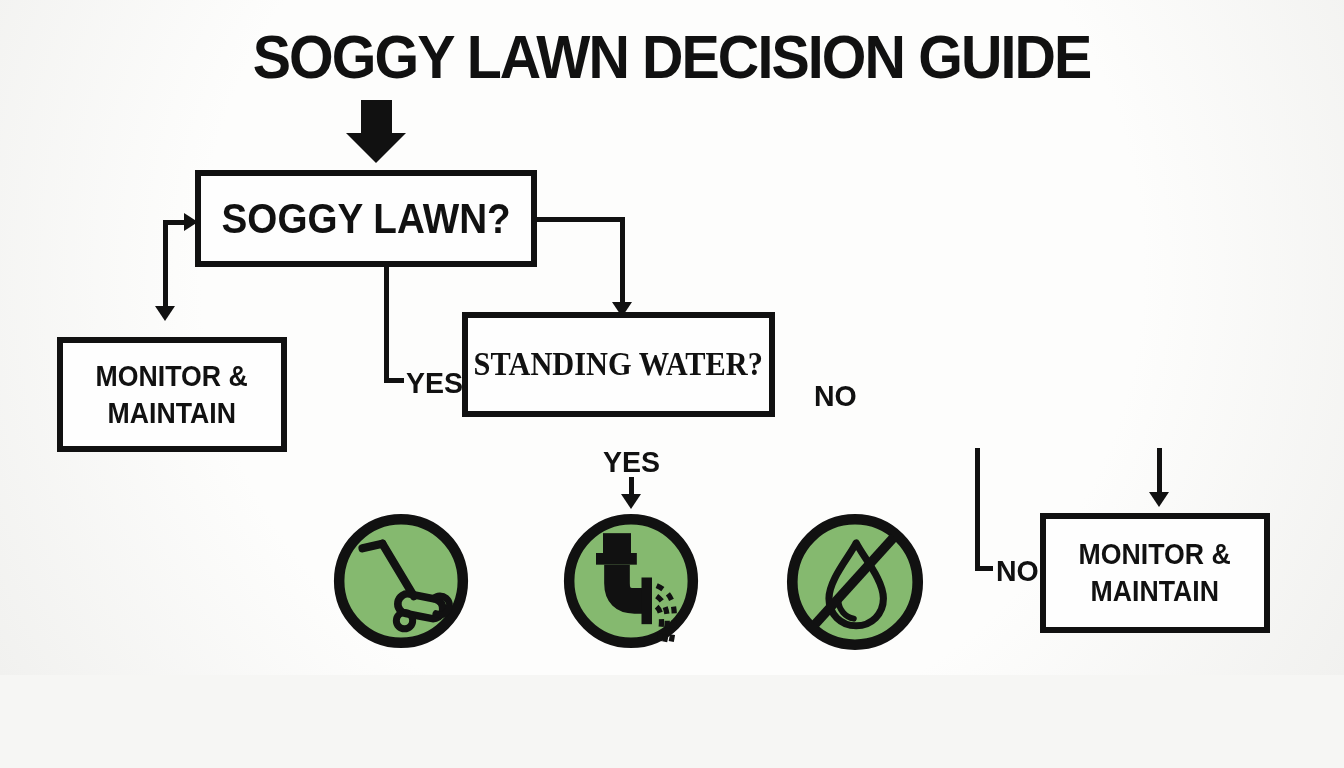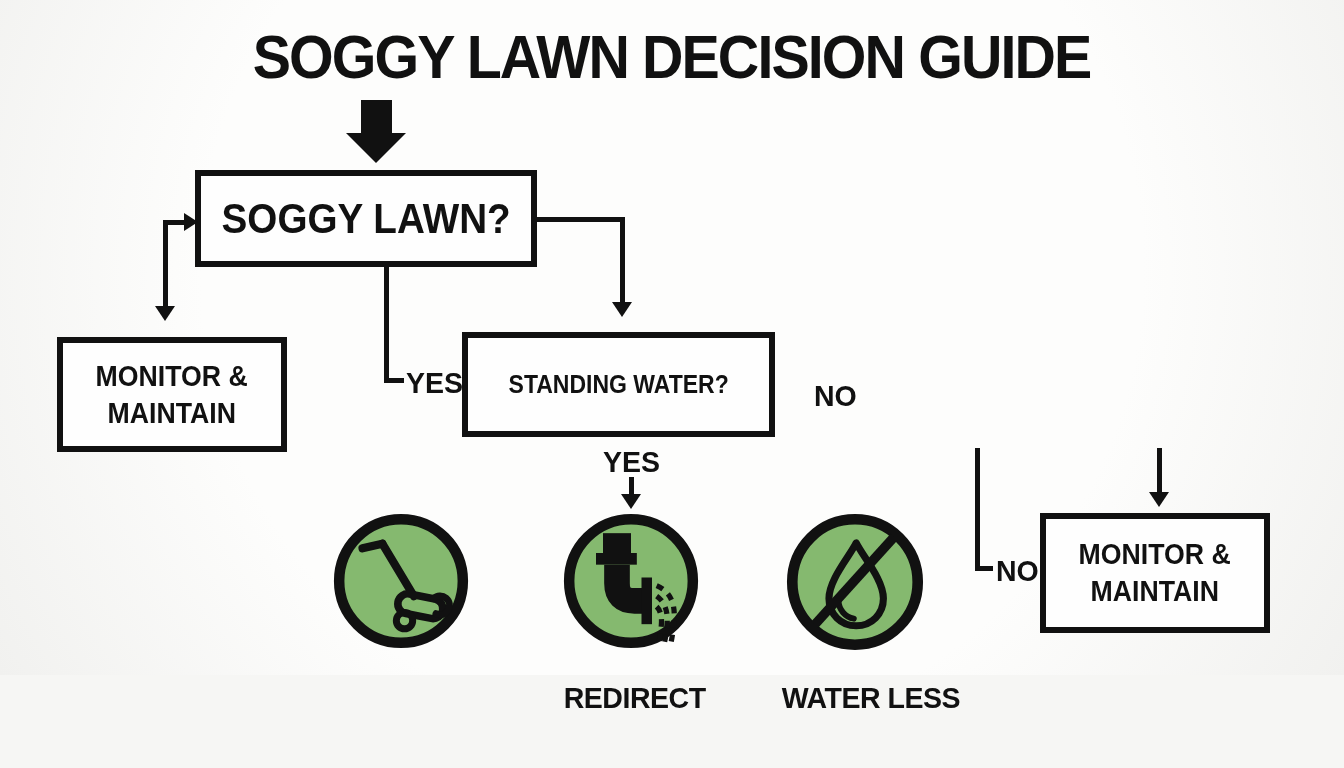--- a/index.html
+++ b/index.html
@@ -22,21 +22,21 @@
   .title span{display:inline-block;transform:scaleX(0.94);transform-origin:center;}
   
   .box{
     position:absolute;border:6px solid #111;background:#fefefe;
     display:flex;flex-direction:column;align-items:center;justify-content:center;
     text-align:center;font-weight:bold;box-sizing:border-box;
   }
   .box .tx{display:inline-block;transform:scaleX(0.92);transform-origin:center;white-space:nowrap;}
   .box-soggy   {left:195px;top:170px;width:342px;height:97px; font-size:42px;text-align:center;}
   .box-monitor1{left:57px; top:337px;width:230px;height:115px;font-size:29px;line-height:37px;}
-  .box-standing{left:462px;top:332px;width:313px;height:105px;font-size:25px;}
+  .box-standing{left:462px;top:312px;width:313px;height:105px;font-size:33px;font-family:Liberation Serif, serif;}
   .box-slow    {left:872px;top:332px;width:318px;height:116px;font-size:31px;line-height:40px;}
   .box-monitor2{left:1040px;top:513px;width:230px;height:120px;font-size:29px;line-height:37px;}
   
   .line{position:absolute;background:#111;}
   
   .ah{position:absolute;width:0;height:0;}
   .ah-down {border-left:10px solid transparent;border-right:10px solid transparent;border-top:15px solid #111;}
   .ah-right{border-top:9px solid transparent;border-bottom:9px solid transparent;border-left:14px solid #111;}
   
   .ba-stem{position:absolute;left:361px;top:100px;width:31px;height:34px;background:#111;}
@@ -132,29 +132,23 @@
       <rect x="30" y="36" width="35" height="10" fill="#111"></rect>
       <path d="M48,46 V62 Q48,77 63,77 H70" stroke="#111" stroke-width="22" fill="none"></path>
       <rect x="69" y="57" width="9" height="40" fill="#111"></rect>
       <g stroke="#111" stroke-width="4.5" fill="none" stroke-dasharray="6 6">
         <path d="M82,64 q16,7 15,27 q-1,15 -3,23"></path>
         <path d="M82,73 q10,7 9,23 q-1,13 -3,19"></path>
         <path d="M82,82 q5,5 4,16 q-1,10 -2,15"></path>
       </g>
     </svg>
   </div>
-  <div class="action-label" style="left:555px;top:681px;width:160px;">
-    <span>REDIRECT</span>
-  </div>
 
   <div class="action-icon" style="left:784px;top:511px;width:142px;height:142px;">
     <svg viewBox="0 0 120 120" width="142" height="142">
       <circle cx="60" cy="60" r="53" fill="#85b96f" stroke="#111" stroke-width="9"></circle>
       <path d="M61,27 C55,39 38,58 38,74 c0,13 10,23 23,23 c13,0 23,-10 23,-23 C84,58 67,39 61,27 Z" fill="none" stroke="#111" stroke-width="6" stroke-linejoin="round"></path>
       <path d="M46,76 a16,16 0 0 0 13,15" fill="none" stroke="#111" stroke-width="5" stroke-linecap="round"></path>
       <line x1="93" y1="22" x2="26" y2="96" stroke="#111" stroke-width="8"></line>
     </svg>
   </div>
-  <div class="action-label" style="left:777px;top:681px;width:180px;">
-    <span>WATER LESS</span>
-  </div>
 
 </div>
 
 </body></html>

